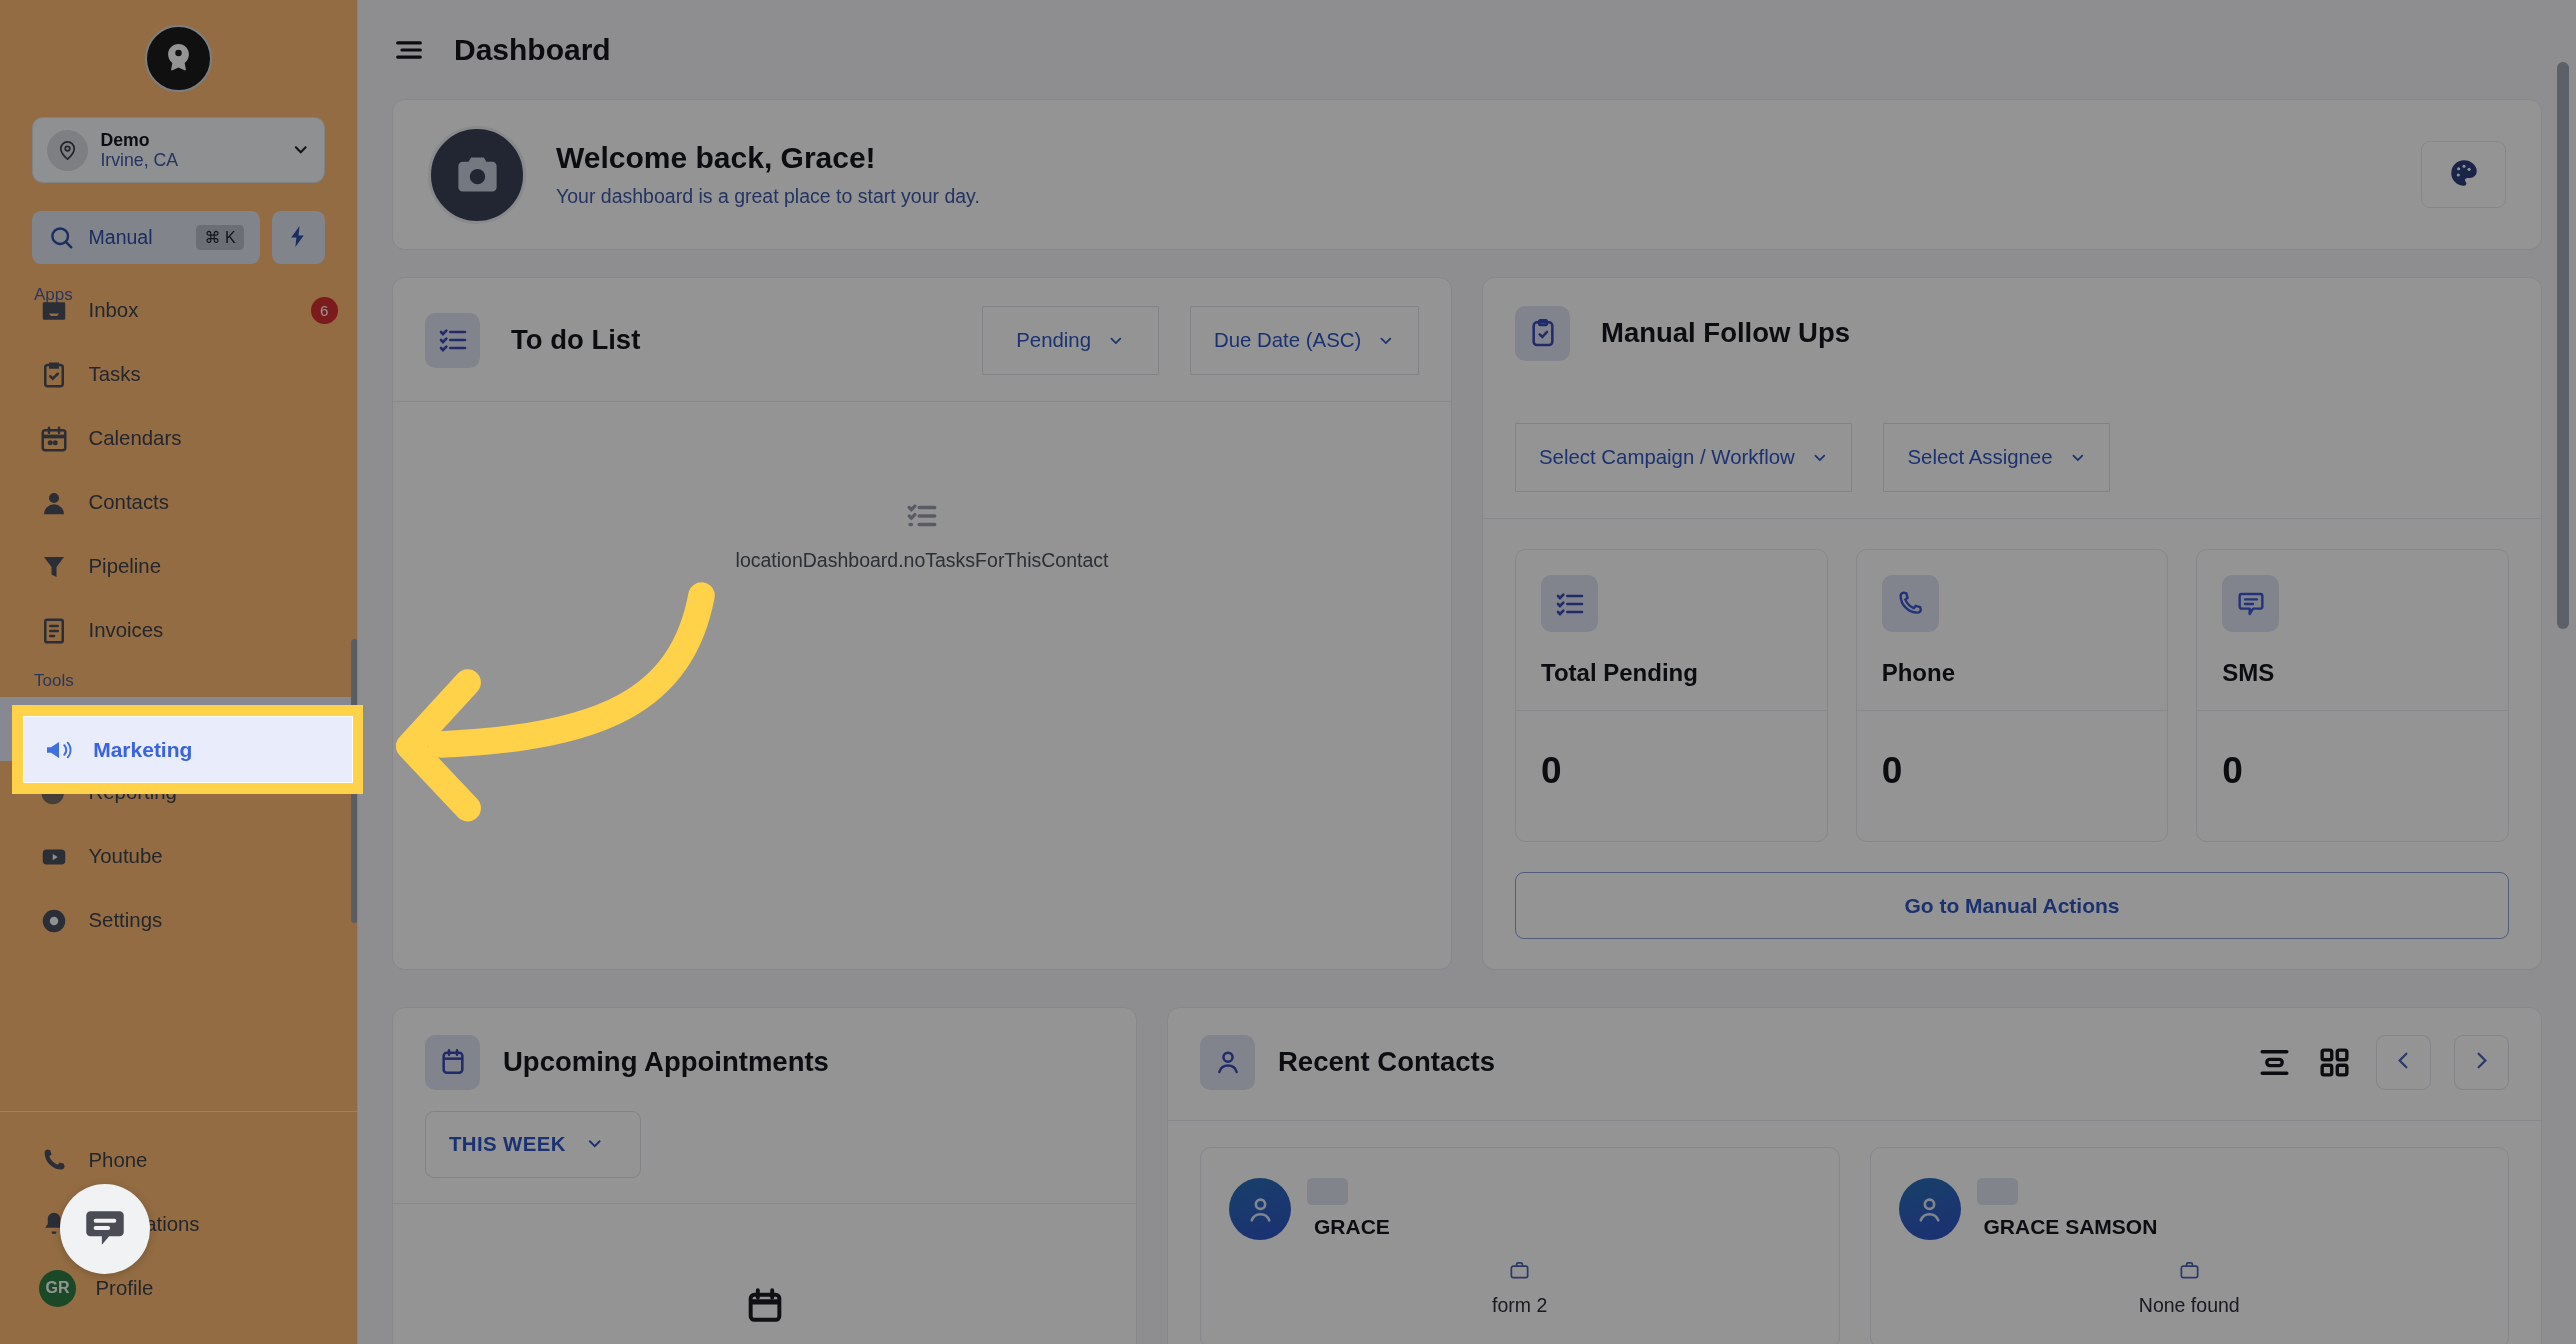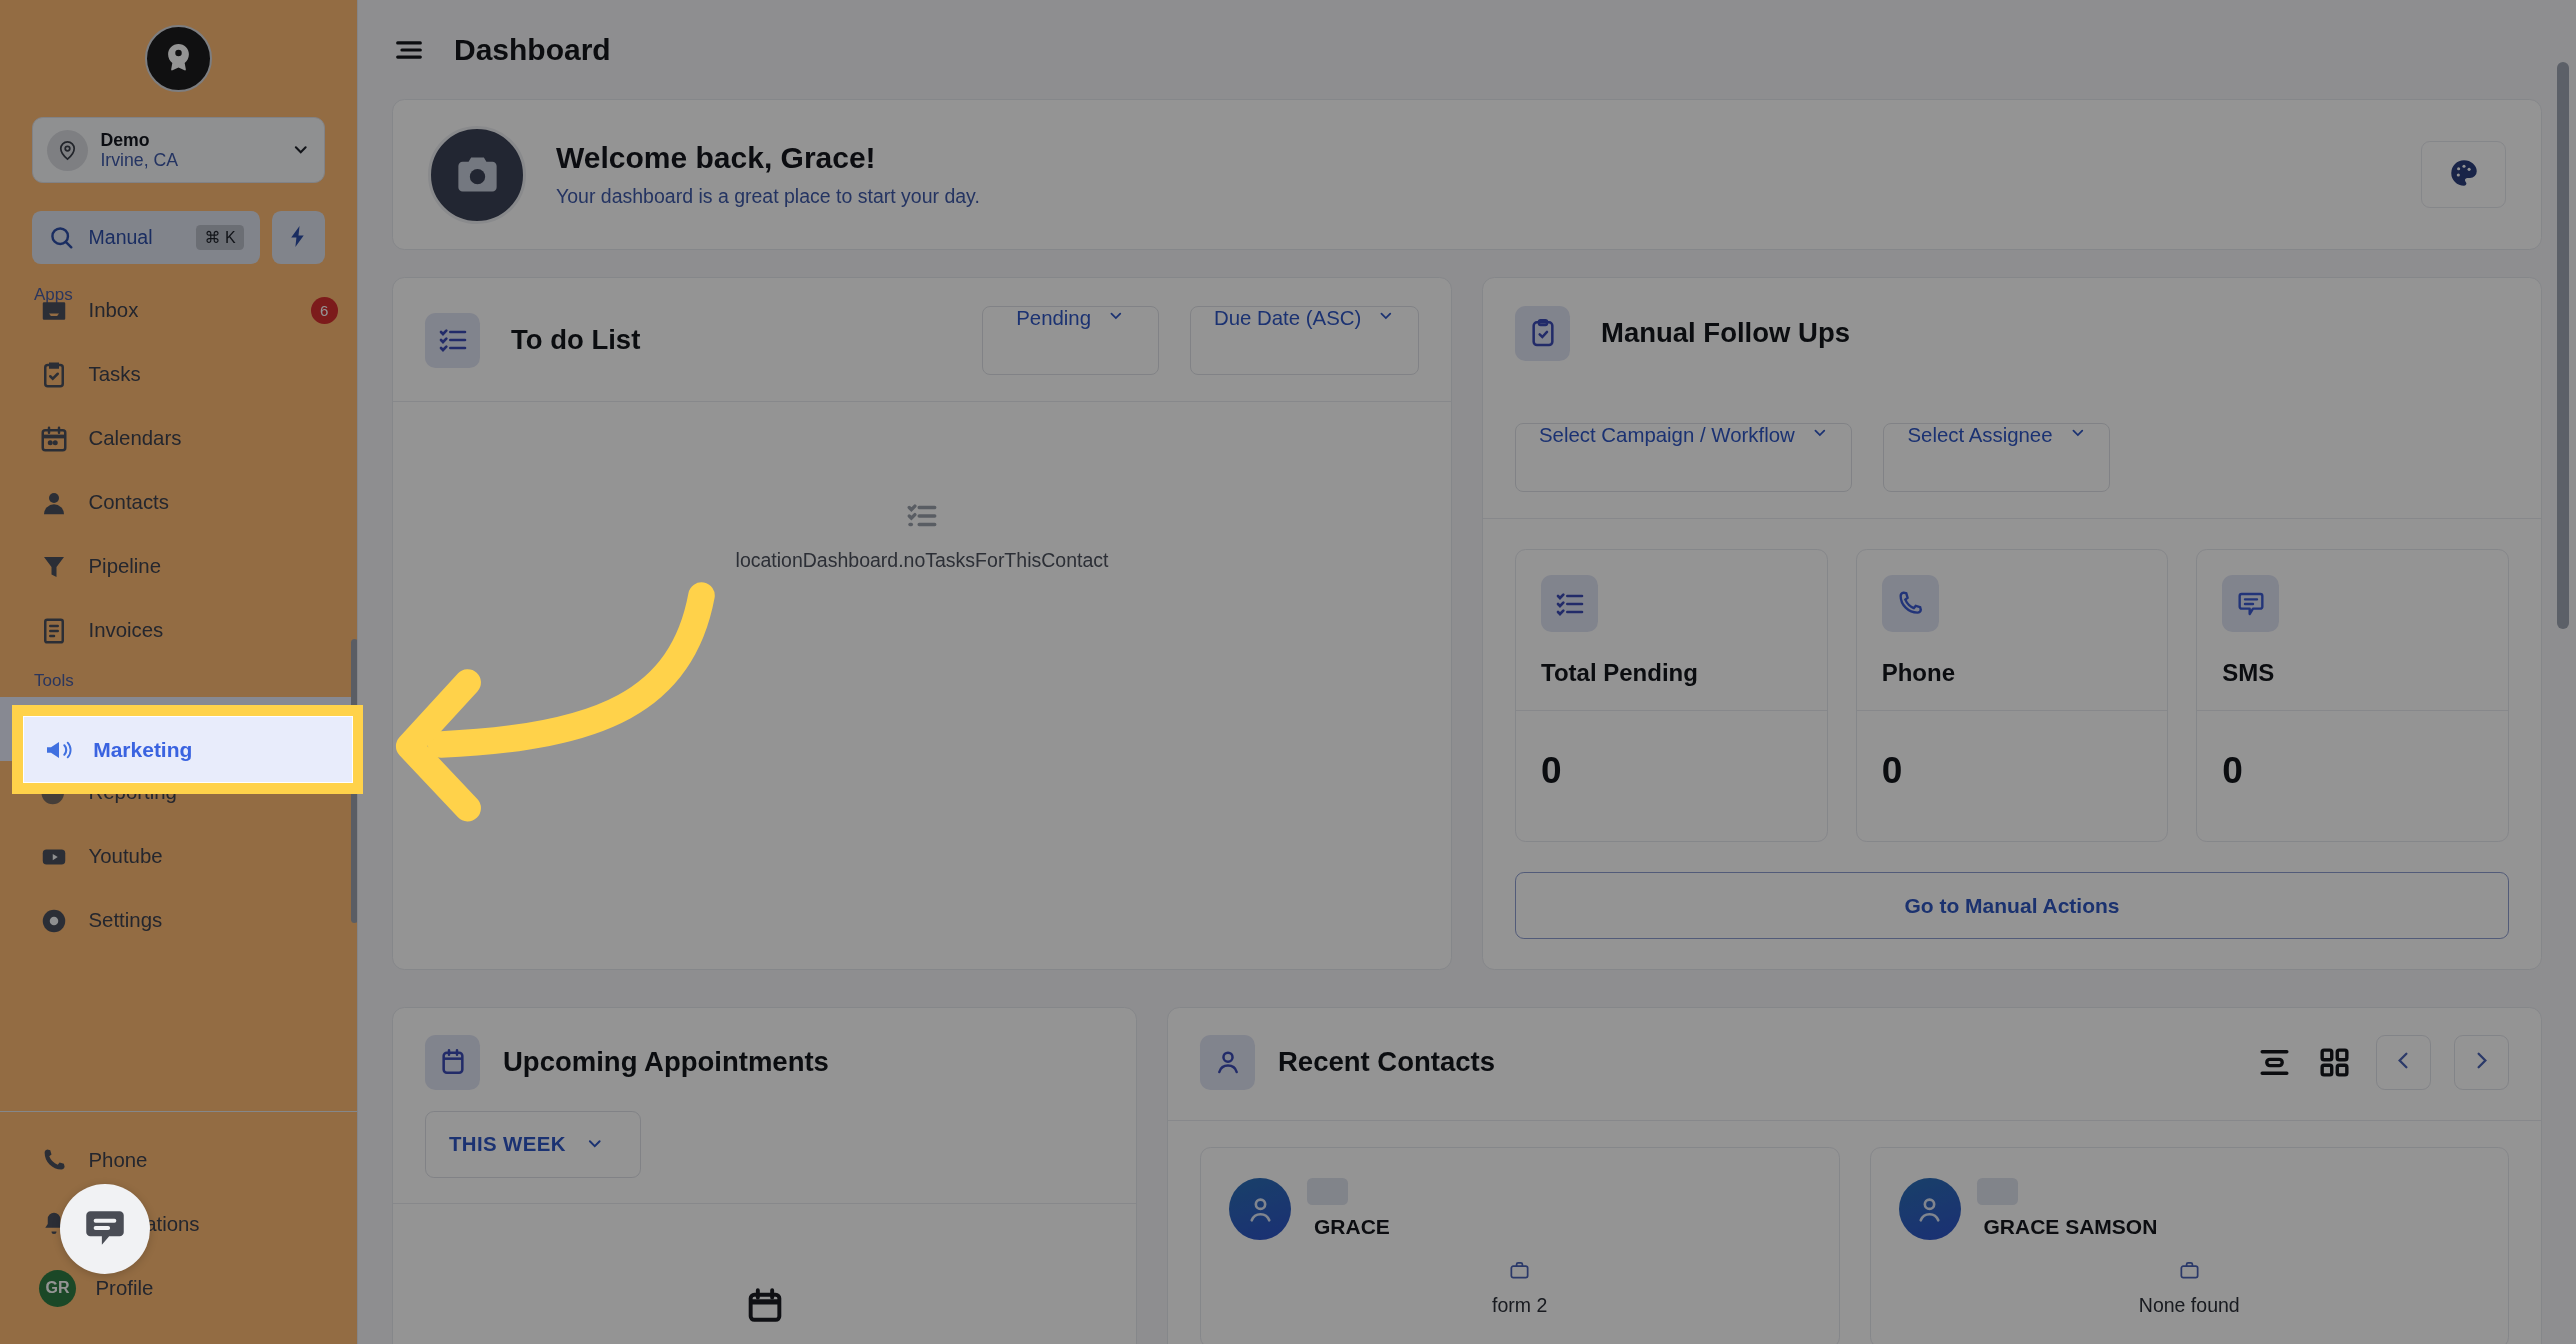--- a/index.html
+++ b/index.html
@@ -220,23 +220,23 @@
     background: #dfe3f3;
     display:flex;align-items:center;justify-content:center;
     flex: 0 0 55px;
   }
   .sq-icon svg { width: 32px; height: 32px; }
   .card-title { font-size: 27.5px; font-weight: 700; color: #14171d; }
   .spacer { flex: 1; }
 
   .pill {
     border: 0.9px solid #dfe1e7;
-    border-radius: 8px;
+    border-radius: 1px;
     height: 69px; min-width: 177px;
-    display:flex;align-items:flex-start;justify-content:center;
+    display:flex;align-items:center;justify-content:center;
     gap: 16px;
     padding: 0 23px;
     color: #3057c4; font-size: 20.4px;
   }
   .pill .cv { width: 17.7px; height: 17.7px; }
 
   .card-divider { height:0.9px; background:#e9ebf0; }
 
   .empty-state {
     height: 266px;

